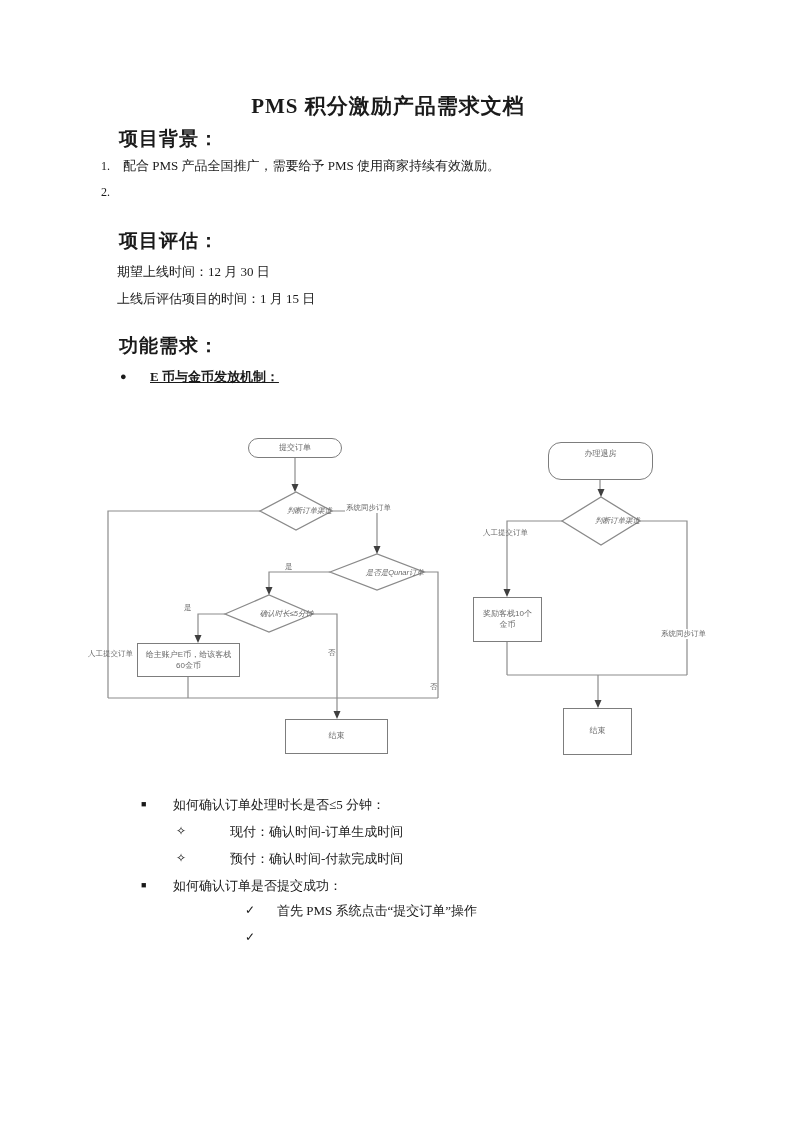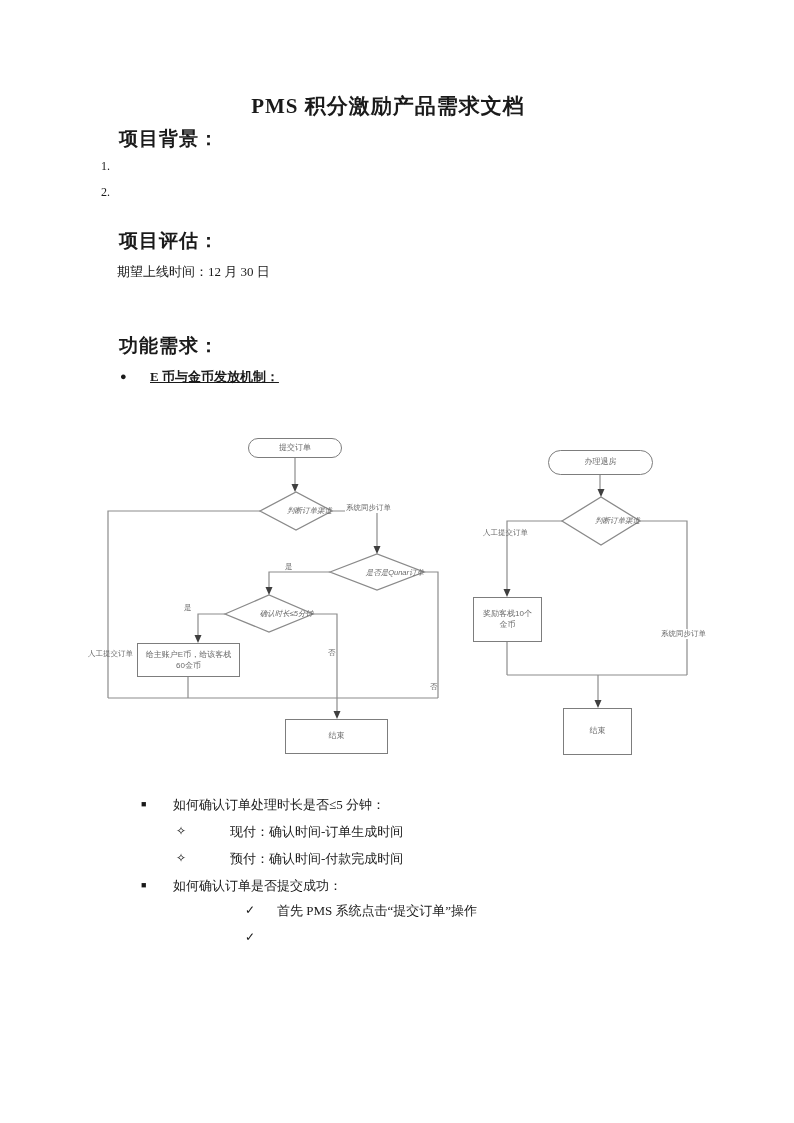--- a/index.html
+++ b/index.html
@@ -34,25 +34,27 @@
 </head>
 <body>
 
 <div class="page">
 
   <div class="abs doc-title">PMS 积分激励产品需求文档</div>
 
   <div class="abs h1" style="left:119px;top:126px;">项目背景：</div>
 
   <div class="abs num" style="left:101px;top:159px;">1.</div>
+  <div class="abs body-txt" style="left:123px;top:157px;">配合 PMS 产品全国推广，需要给予 PMS 使用商家持续有效激励。</div>
 
   <div class="abs num" style="left:101px;top:185px;">2.</div>
 
   <div class="abs h1" style="left:119px;top:228px;">项目评估：</div>
   <div class="abs body-txt" style="left:117px;top:263px;">期望上线时间：12 月 30 日</div>
+  <div class="abs body-txt" style="left:117px;top:290px;">上线后评估项目的时间：1 月 15 日</div>
 
   <div class="abs h1" style="left:119px;top:333px;">功能需求：</div>
   <div class="abs bullet-dot" style="left:120px;top:370px;">●</div>
   <div class="abs ebullet" style="left:150px;top:368px;">E 币与金币发放机制： </div>
 
   <div class="flow">
     <svg width="625" height="350" viewBox="0 0 625 350">
       <g stroke="#8c8c8c" stroke-width="1.2" fill="none">
 
         <path d="M207,30 V56"></path>
@@ -100,21 +102,21 @@
     </div>
     <div class="node" style="left:197px;top:291px;width:103px;height:35px;line-height:32px;">结束</div>
 
     <div class="flabel onln" style="left:257px;top:75px;">系统同步订单</div>
     <div class="flabel" style="left:0px;top:221px;">人工提交订单</div>
     <div class="flabel" style="left:197px;top:134px;">是</div>
     <div class="flabel" style="left:96px;top:175px;">是</div>
     <div class="flabel" style="left:240px;top:220px;">否</div>
     <div class="flabel" style="left:342px;top:254px;">否</div>
 
-    <div class="node capsule" style="left:460px;top:22px;width:105px;height:25px;line-height:22px;border-radius:13px;">办理退房</div>
+    <div class="node capsule" style="left:460px;top:14px;width:105px;height:38px;line-height:22px;border-radius:13px;">办理退房</div>
     <div class="dlabel" style="left:474px;top:88px;width:78px;">判断订单渠道</div>
     <div class="node" style="left:385px;top:169px;width:69px;height:45px;padding-top:10px;">
       <div>奖励客栈10个</div>
       <div>金币</div>
     </div>
     <div class="node" style="left:475px;top:280px;width:69px;height:47px;line-height:44px;">结束</div>
 
     <div class="flabel" style="left:395px;top:100px;">人工提交订单</div>
     <div class="flabel onln" style="left:572px;top:201px;">系统同步订单</div>
   </div>

